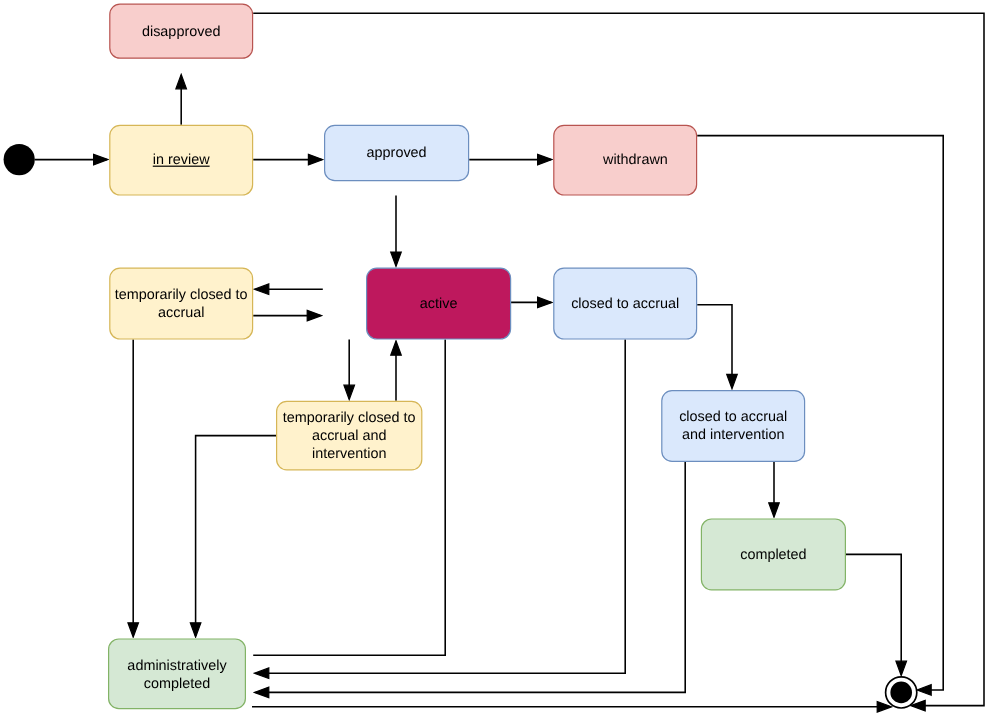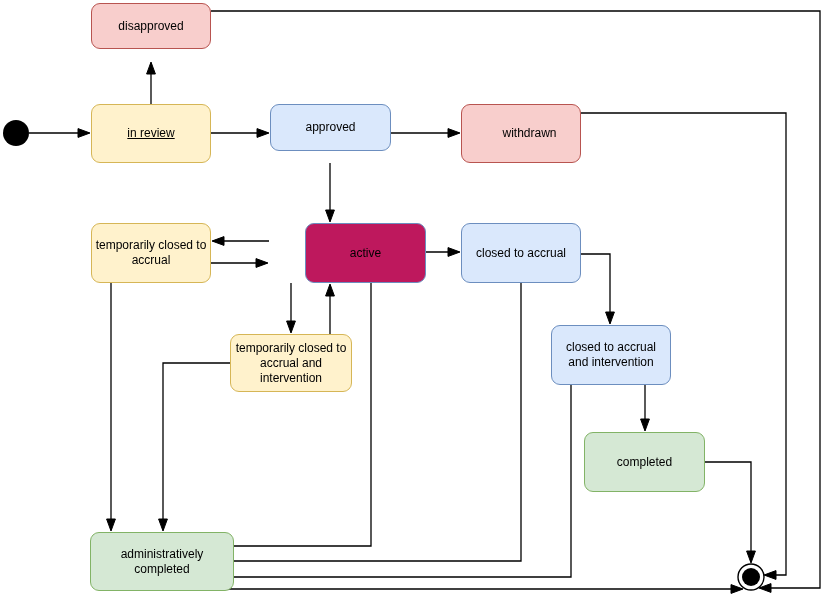--- a/index.html
+++ b/index.html
@@ -91,16 +91,16 @@
       <div class="state-node" style="left: 91px; top: 223px; width: 120px; height: 60px; background: rgb(255, 242, 204); border-color: rgb(214, 182, 86);">temporarily closed to
 accrual</div>
       <div class="state-node" style="left: 269px; top: 223px; width: 121px; height: 60px; background: #be185d; border-color: rgb(108, 142, 191); margin-left: 36px;">active</div>
       <div class="state-node" style="left: 461px; top: 223px; width: 120px; height: 60px; background: rgb(218, 232, 252); border-color: rgb(108, 142, 191);">closed to accrual</div>
       <div class="state-node" style="left: 230px; top: 334px; width: 122px; height: 58px; background: rgb(255, 242, 204); border-color: rgb(214, 182, 86);">temporarily closed to
 accrual and
 intervention</div>
       <div class="state-node" style="left: 551px; top: 325px; width: 120px; height: 60px; background: rgb(218, 232, 252); border-color: rgb(108, 142, 191);">closed to accrual
 and intervention</div>
       <div class="state-node" style="left: 584px; top: 432px; width: 121px; height: 60px; background: rgb(213, 232, 212); border-color: rgb(130, 179, 102);">completed</div>
-      <div class="state-node" style="left: 90px; top: 532px; width: 144px; height: 59px; background: rgb(213, 232, 212); border-color: rgb(130, 179, 102);">administratively
+      <div class="state-node" style="left: 90px; top: 532px; width: 115px; height: 59px; background: rgb(213, 232, 212); border-color: rgb(130, 179, 102);">administratively
 completed</div>
     </div>
 </div>
 
 </body></html>

